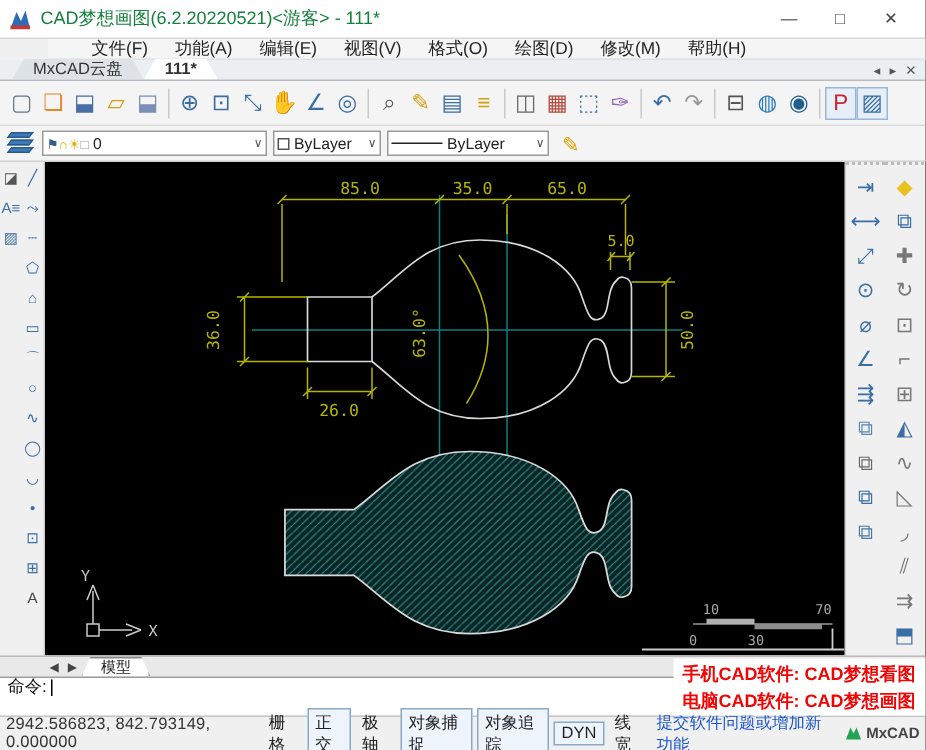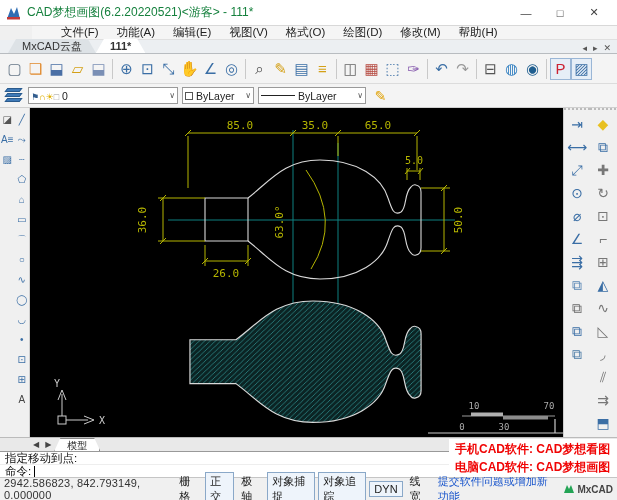--- a/index.html
+++ b/index.html
@@ -312,21 +312,20 @@
   </div>
 </div>
 
 <div class="modelrow">
   <span class="m-nav">◀</span>
   <span class="m-nav">▶</span>
   <span class="model-tab">模型</span>
 </div>
 
 <div class="cmd">
-  <div class="cmd-line1">指定移动到点:</div>
   <div class="cmd-line2">
     <span>命令:</span>
     <span class="caret"></span>
   </div>
 </div>
 
 <div class="promo">
   <div>手机CAD软件: CAD梦想看图</div>
   <div>电脑CAD软件: CAD梦想画图</div>
 </div>

